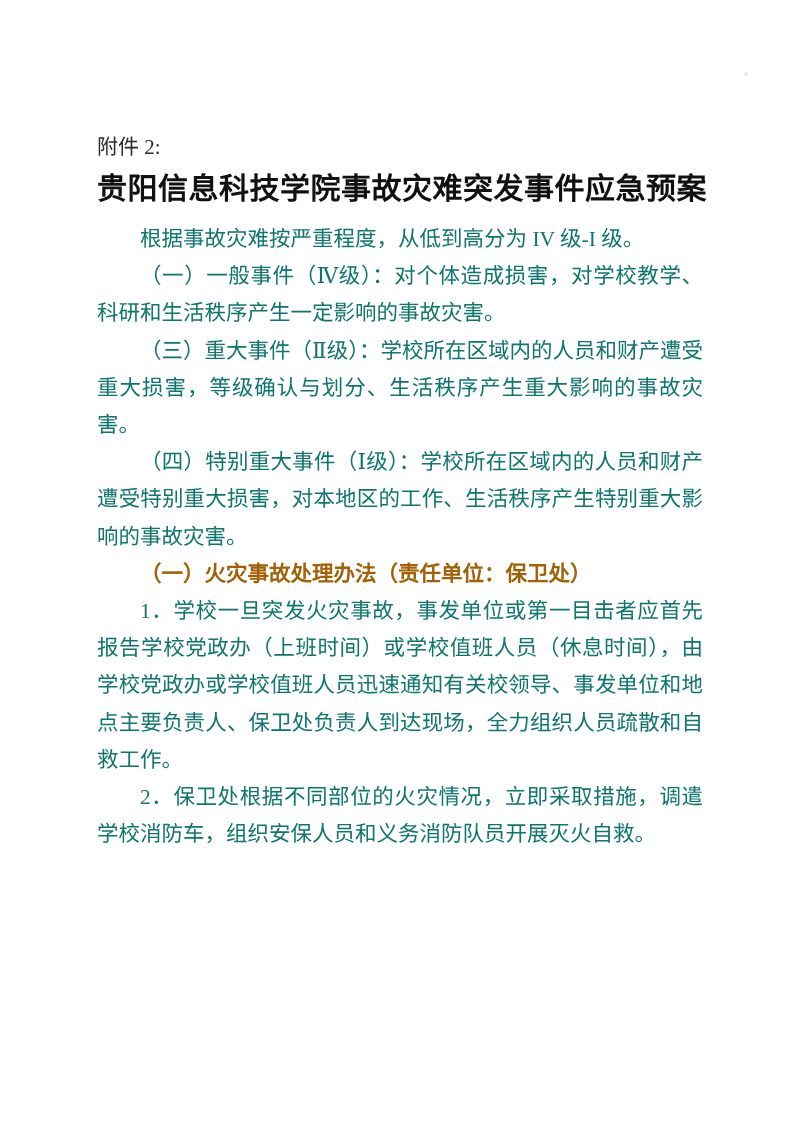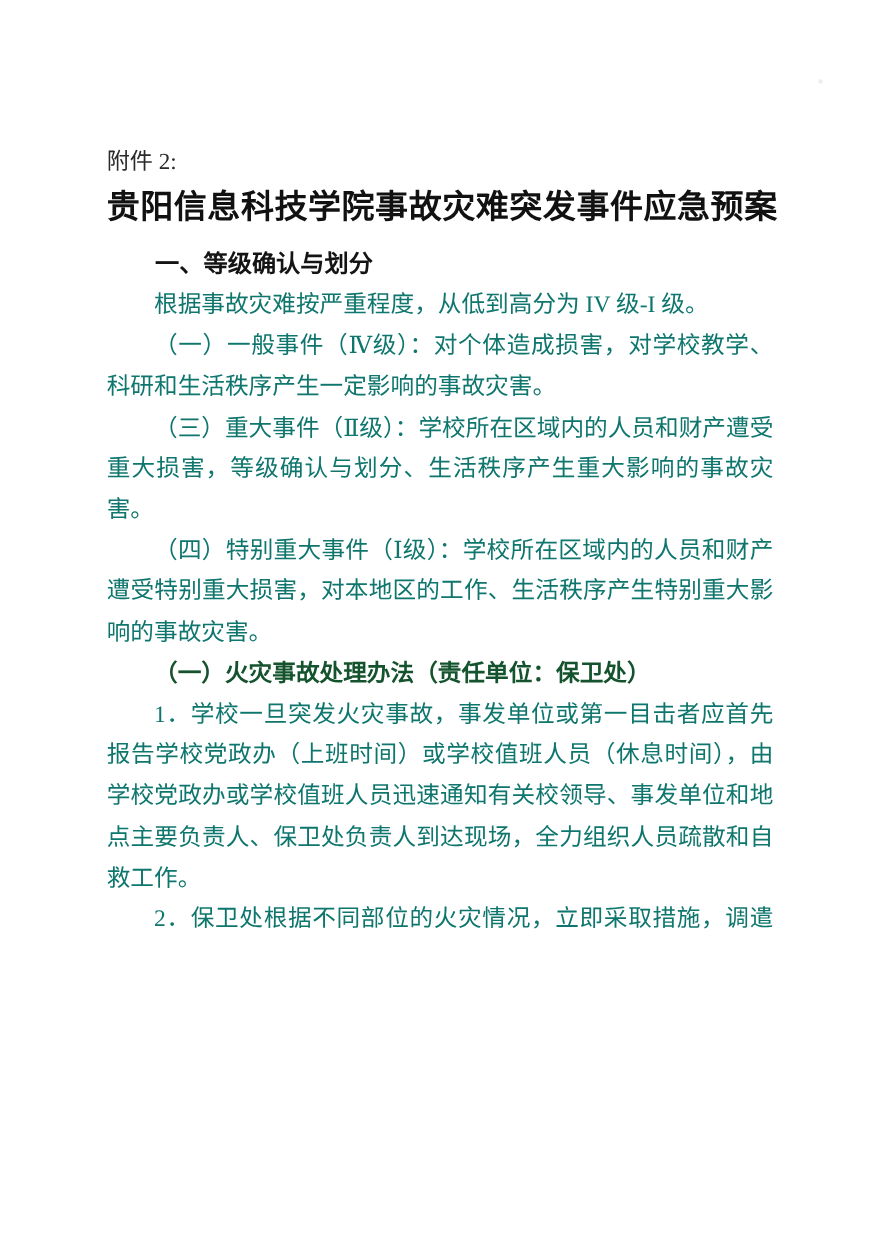--- a/index.html
+++ b/index.html
@@ -48,21 +48,21 @@
     text-indent: 2em;
     color: #141414;
     font-family: "Liberation Sans", "DejaVu Sans", sans-serif;
   }
   .h-sub {
     margin: 0;
     font-size: 21.5px;
     line-height: 37.2px;
     font-weight: 700;
     text-indent: 2em;
-    color: #14532d;
+    color: #a16207;
     font-family: "Liberation Serif", "DejaVu Serif", serif;
   }
   .body-p {
     margin: 0;
     font-size: 21.5px;
     line-height: 37.2px;
     text-align: justify;
     text-indent: 2em;
     color: #0f766e;
     font-family: "Liberation Serif", "DejaVu Serif", serif;
@@ -89,21 +89,20 @@
 </head>
 <body>
 
 <div class="page">
   <div class="content">
 
     <p class="attachment">附件 2:</p>
 
     <h1 class="title">贵阳信息科技学院事故灾难突发事件应急预案</h1>
 
-    <h2 class="h-sec">一、等级确认与划分</h2>
 
     <p class="body-p">根据事故灾难按严重程度，从低到高分为 IV 级-I 级。</p>
 
     <p class="body-p">（一）一般事件（Ⅳ级）：对个体造成损害，对学校教学、科研和生活秩序产生一定影响的事故灾害。</p>
 
 
     <p class="body-p">（三）重大事件（Ⅱ级）：学校所在区域内的人员和财产遭受重大损害，等级确认与划分、生活秩序产生重大影响的事故灾害。</p>
 
     <p class="body-p">（四）特别重大事件（Ⅰ级）：学校所在区域内的人员和财产遭受特别重大损害，对本地区的工作、生活秩序产生特别重大影响的事故灾害。</p>
 

